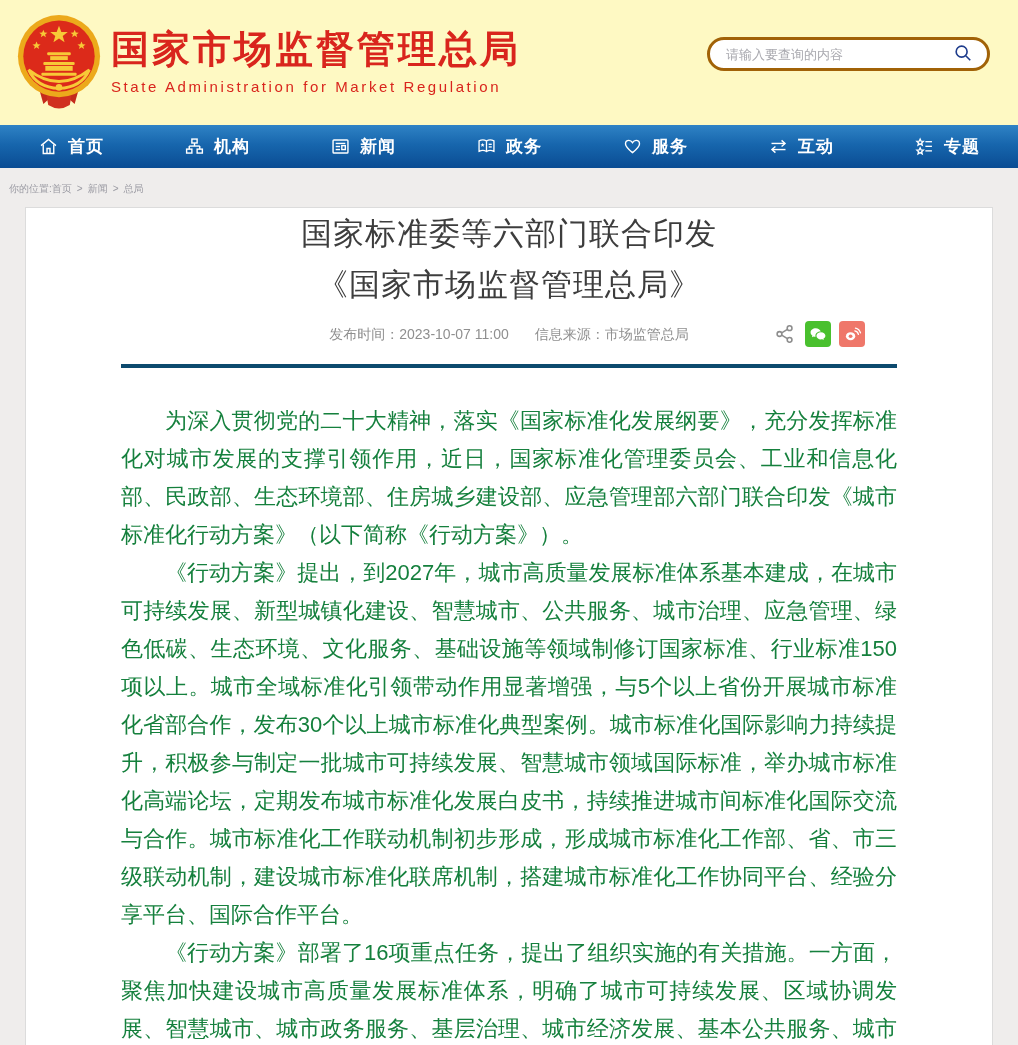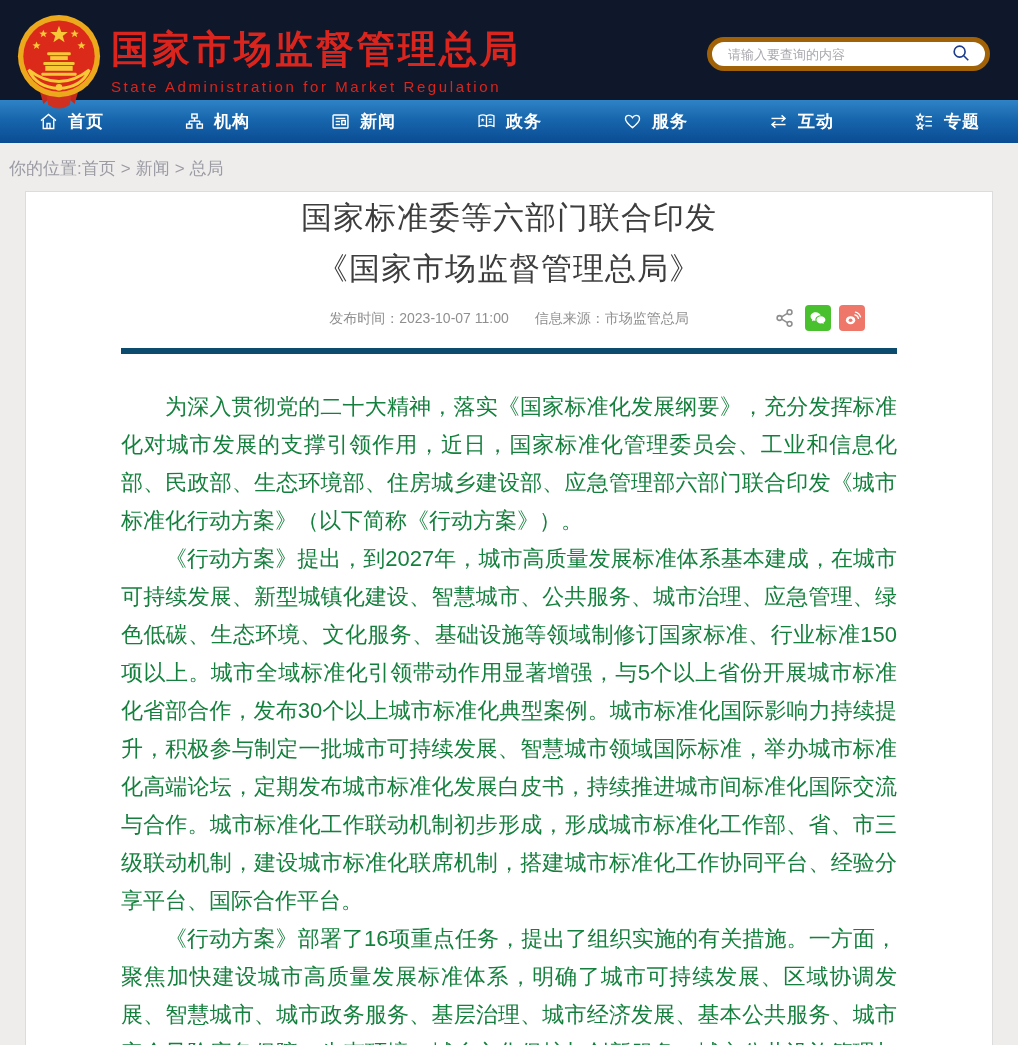--- a/index.html
+++ b/index.html
@@ -5,22 +5,22 @@
   * { box-sizing: border-box; margin: 0; padding: 0; }
   html, body { width: 1018px; }
   body {
     font-family: "Liberation Sans", "DejaVu Sans", sans-serif;
     background: #efedec;
     position: relative;
   }
 
   
   .site-header {
-    height: 100px;
-    background: #0f172a;
+    height: 125px;
+    background: #fef9c3;
     position: relative;
   }
   .logo-link {
     position: absolute;
     left: 15px; top: 12px;
     display: flex; align-items: flex-start;
     text-decoration: none;
     cursor: pointer;
   }
   .emblem { width: 88px; height: 100px; display: block; }
@@ -36,21 +36,21 @@
     color: #d9251d;
     font-size: 15px;
     letter-spacing: 2.6px;
     margin-top: 6px;
     font-weight: 500;
   }
   .search-box {
     position: absolute;
     right: 28px; top: 37px;
     width: 283px; height: 34px;
-    border: 5px solid #a16207;
+    border: 3px solid #a16207;
     border-radius: 17px;
     background: #fff;
     display: flex; align-items: center;
     padding: 0 12px 0 16px;
   }
   .search-box input {
     border: none; outline: none;
     flex: 1;
     font-size: 13px;
     color: #555;
@@ -82,21 +82,21 @@
     font-weight: bold;
     letter-spacing: 1px;
     cursor: pointer;
   }
   .nav-item .nav-icon { margin-right: 9px; display: flex; }
   .nav-item svg { display: block; }
 
   
   .breadcrumb {
     padding: 14px 0 11px 9px;
-    font-size: 17px;
+    font-size: 10px;
     color: #9b9ba3;
   }
   .breadcrumb a { color: #9b9ba3; text-decoration: none; cursor: pointer; }
   .crumb-sep { margin: 0 5px; }
 
   
   .content-card {
     margin: 0 25px;
     background: #fff;
     border: 1px solid #dcdcdc;
@@ -111,21 +111,21 @@
     line-height: 51px;
     letter-spacing: 1px;
   }
   .meta-row {
     margin: 16px 95px 0;
     position: relative;
     text-align: center;
     font-size: 14px;
     color: #8f8f8f;
     padding-bottom: 20px;
-    border-bottom: 6px solid #0c4a6e;
+    border-bottom: 4px solid #0c4a6e;
   }
   .meta-gap { display: inline-block; width: 26px; }
   .share-bar {
     position: absolute;
     right: 32px; top: -5px;
     display: flex; align-items: center; gap: 8px;
   }
   .share-plain { width: 24px; height: 24px; cursor: pointer; display:flex; align-items:center; justify-content:center; }
   .share-sq {
     width: 26px; height: 26px;

